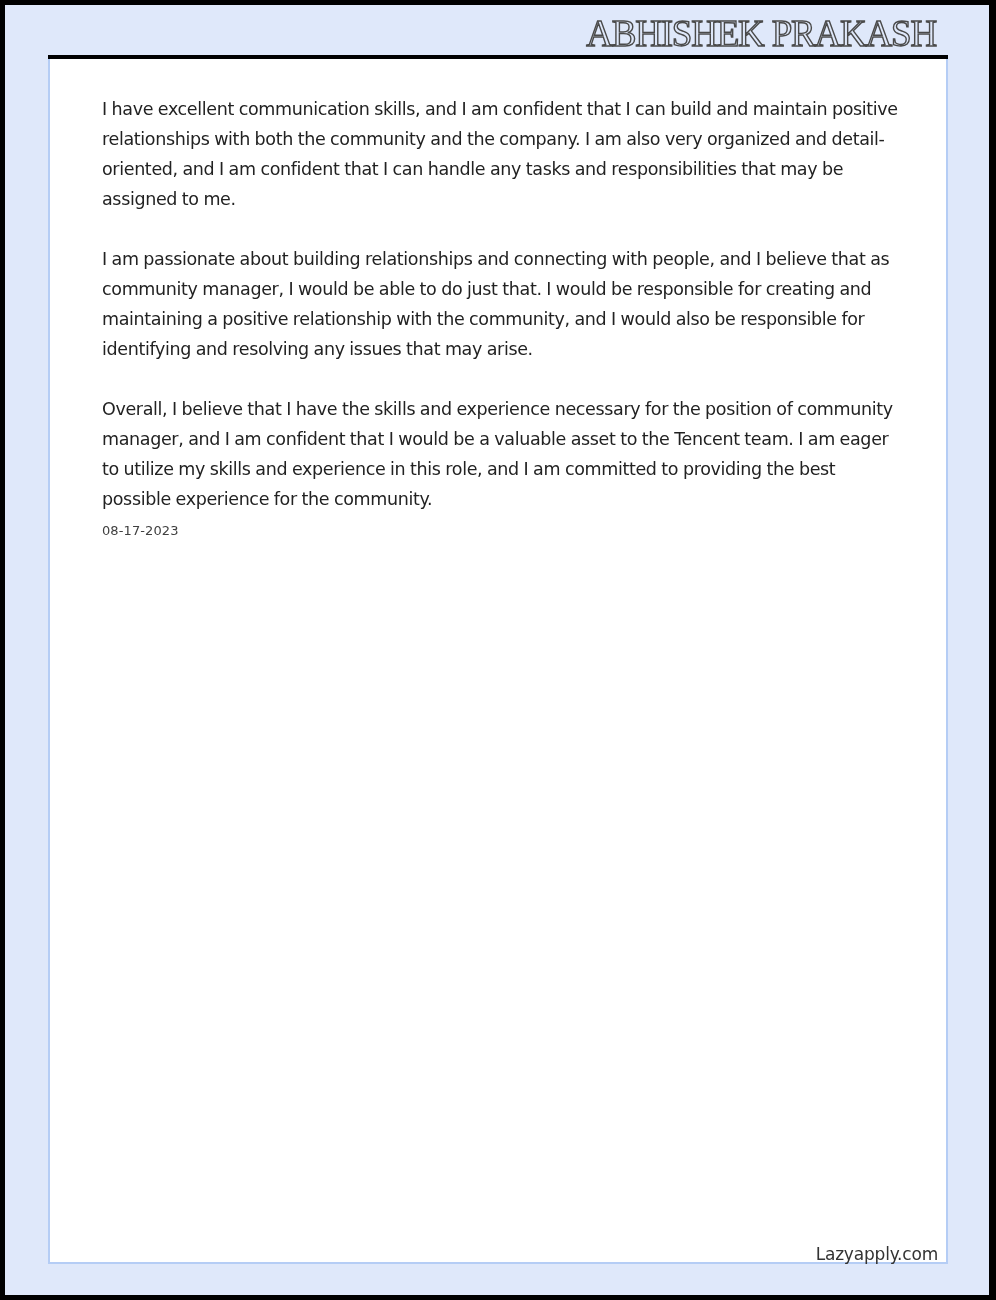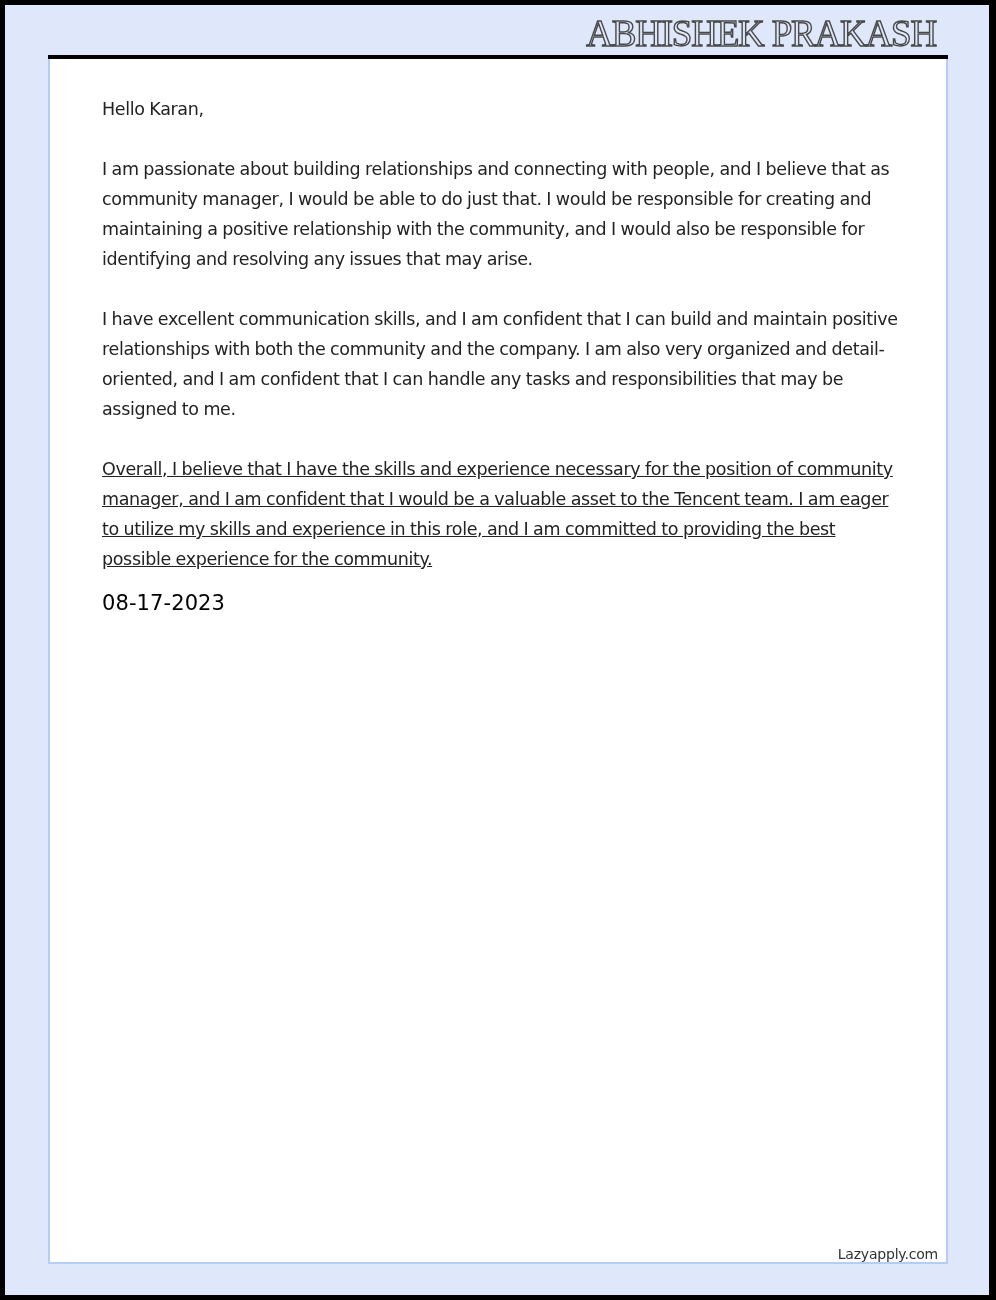--- a/index.html
+++ b/index.html
@@ -55,48 +55,47 @@
       width: 800px;
       font-size: 17.5px;
       line-height: 30px;
       color: #222;
       letter-spacing: -0.35px;
       word-spacing: -0.5px;
     }
     .letter p {
       margin: 0 0 30px 0;
     }
-    .letter p.last { margin-bottom: 14px; text-decoration: underline; }
+    .letter p.last { margin-bottom: 2px; }
     .date {
-      color: #000000;
-      font-size: 21px;
+      color: #404040;
+      font-size: 13px;
       line-height: 30px;
       letter-spacing: 0.1px;
     }
     .footer-brand {
       position: absolute;
       right: 8px;
       bottom: 0px;
-      font-size: 14px;
+      font-size: 17px;
       color: #333;
       line-height: 16px;
       letter-spacing: -0.2px;
     }
   </style>
 </head>
 <body>
 
 <div class="page-bg"></div>
 
 <div class="name-header">ABHISHEK PRAKASH</div>
 
 <div class="card">
   <div class="letter">
-    <p>Hello Karan,</p>
+    <p>I have excellent communication skills, and I am confident that I can build and maintain positive relationships with both the community and the company. I am also very organized and detail-oriented, and I am confident that I can handle any tasks and responsibilities that may be assigned to me.</p>
     <p>I am passionate about building relationships and connecting with people, and I believe that as community manager, I would be able to do just that. I would be responsible for creating and maintaining a positive relationship with the community, and I would also be responsible for identifying and resolving any issues that may arise.</p>
-    <p>I have excellent communication skills, and I am confident that I can build and maintain positive relationships with both the community and the company. I am also very organized and detail-oriented, and I am confident that I can handle any tasks and responsibilities that may be assigned to me.</p>
     <p class="last">Overall, I believe that I have the skills and experience necessary for the position of community manager, and I am confident that I would be a valuable asset to the Tencent team. I am eager to utilize my skills and experience in this role, and I am committed to providing the best possible experience for the community.</p>
     <div class="date">08-17-2023</div>
   </div>
   <div class="footer-brand">Lazyapply.com</div>
 </div>
 
 <div class="top-bar-extend"></div>
 
 </body></html>

